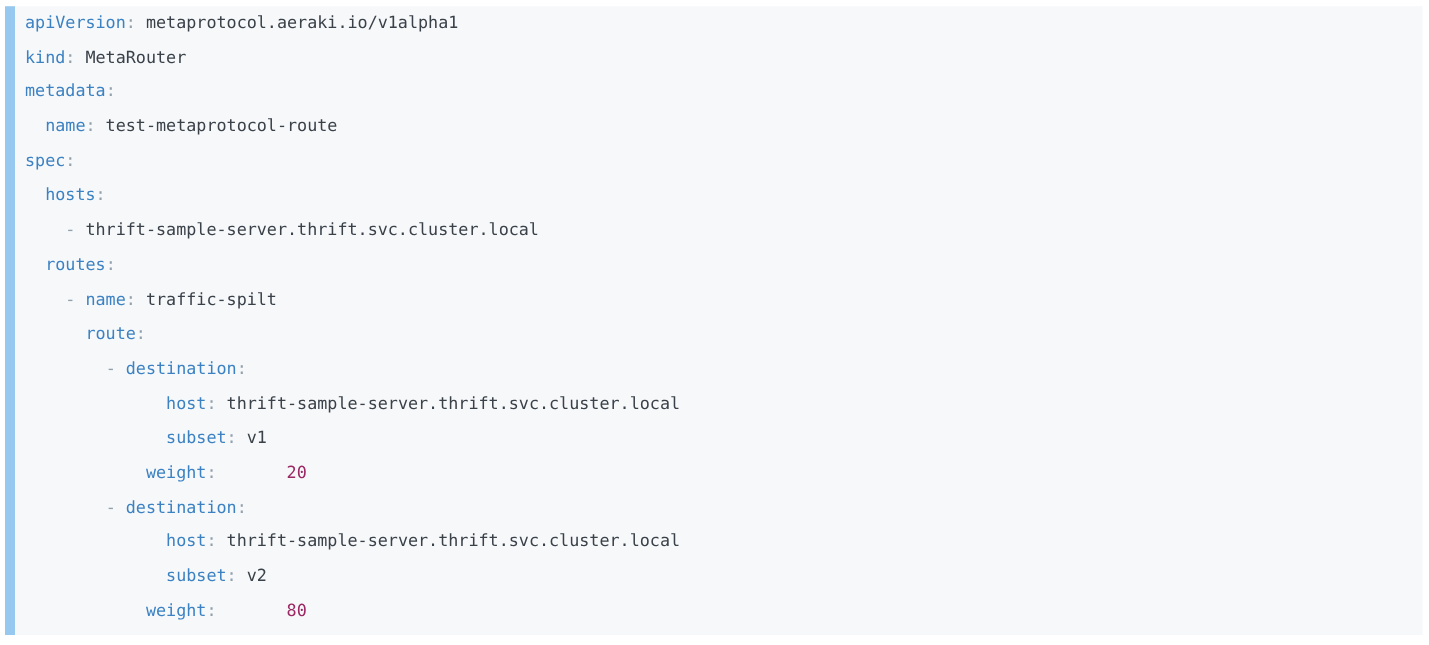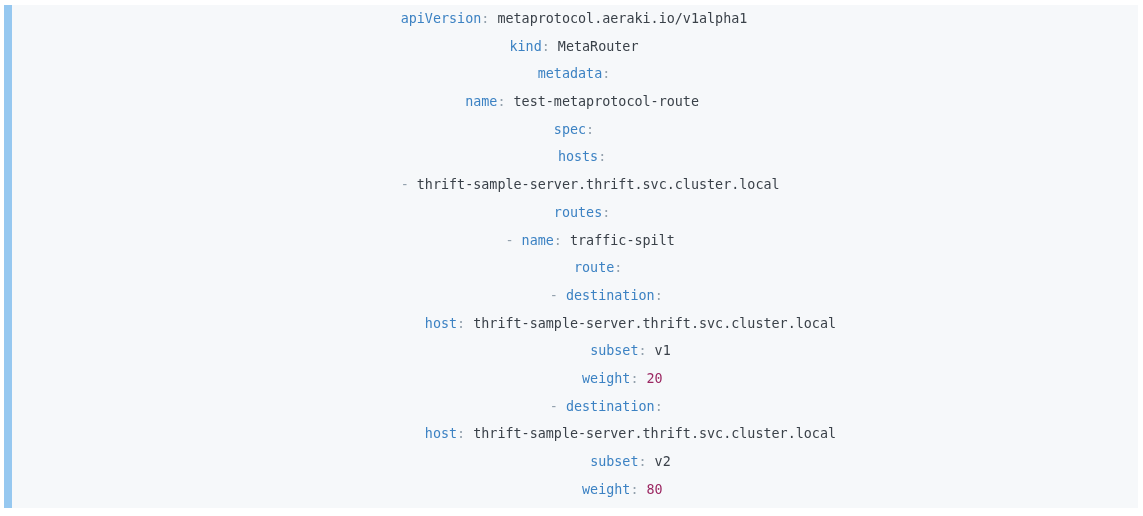--- a/index.html
+++ b/index.html
@@ -22,26 +22,25 @@
     border-left: 8px solid var(--accent, #96c8f0);
     padding: 0 10px 0 8px;
     overflow: hidden;
   }
   .code-content {
     margin: 0;
     font-family: "DejaVu Sans Mono", "Liberation Mono", monospace;
     font-size: 13.4px;
     line-height: 27.7px;
     color: var(--tok-val, #3a4149);
-    text-align: center;
   }
   .code-line { white-space: pre; height: 27.7px; }
   .tok-key  { color: var(--tok-key,  #3c82c3); }
   .tok-val  { color: var(--tok-val,  #3a4149); }
-  .tok-num  { color: var(--tok-num,  #9c2963); }
+  .tok-num  { color: var(--tok-num,  #9c2963); margin-left: 48px; }
   .tok-punc { color: var(--tok-punc, #93a1ad); }
 </style>
 </head>
 <body>
 
 <div class="code-block">
   <div class="accent-bar-anchor"></div>
   <pre class="code-content"><div class="code-line"><span class="tok-key">apiVersion</span><span class="tok-punc">:</span><span class="tok-val"> metaprotocol.aeraki.io/v1alpha1</span></div><div class="code-line"><span class="tok-key">kind</span><span class="tok-punc">:</span><span class="tok-val"> MetaRouter</span></div><div class="code-line"><span class="tok-key">metadata</span><span class="tok-punc">:</span></div><div class="code-line"><span class="tok-val">  </span><span class="tok-key">name</span><span class="tok-punc">:</span><span class="tok-val"> test-metaprotocol-route</span></div><div class="code-line"><span class="tok-key">spec</span><span class="tok-punc">:</span></div><div class="code-line"><span class="tok-val">  </span><span class="tok-key">hosts</span><span class="tok-punc">:</span></div><div class="code-line"><span class="tok-val">    </span><span class="tok-punc">- </span><span class="tok-val">thrift-sample-server.thrift.svc.cluster.local</span></div><div class="code-line"><span class="tok-val">  </span><span class="tok-key">routes</span><span class="tok-punc">:</span></div><div class="code-line"><span class="tok-val">    </span><span class="tok-punc">- </span><span class="tok-key">name</span><span class="tok-punc">:</span><span class="tok-val"> traffic-spilt</span></div><div class="code-line"><span class="tok-val">      </span><span class="tok-key">route</span><span class="tok-punc">:</span></div><div class="code-line"><span class="tok-val">        </span><span class="tok-punc">- </span><span class="tok-key">destination</span><span class="tok-punc">:</span></div><div class="code-line"><span class="tok-val">              </span><span class="tok-key">host</span><span class="tok-punc">:</span><span class="tok-val"> thrift-sample-server.thrift.svc.cluster.local</span></div><div class="code-line"><span class="tok-val">              </span><span class="tok-key">subset</span><span class="tok-punc">:</span><span class="tok-val"> v1</span></div><div class="code-line"><span class="tok-val">            </span><span class="tok-key">weight</span><span class="tok-punc">:</span><span class="tok-val"> </span><span class="tok-num">20</span></div><div class="code-line"><span class="tok-val">        </span><span class="tok-punc">- </span><span class="tok-key">destination</span><span class="tok-punc">:</span></div><div class="code-line"><span class="tok-val">              </span><span class="tok-key">host</span><span class="tok-punc">:</span><span class="tok-val"> thrift-sample-server.thrift.svc.cluster.local</span></div><div class="code-line"><span class="tok-val">              </span><span class="tok-key">subset</span><span class="tok-punc">:</span><span class="tok-val"> v2</span></div><div class="code-line"><span class="tok-val">            </span><span class="tok-key">weight</span><span class="tok-punc">:</span><span class="tok-val"> </span><span class="tok-num">80</span></div></pre>
 </div>
 

